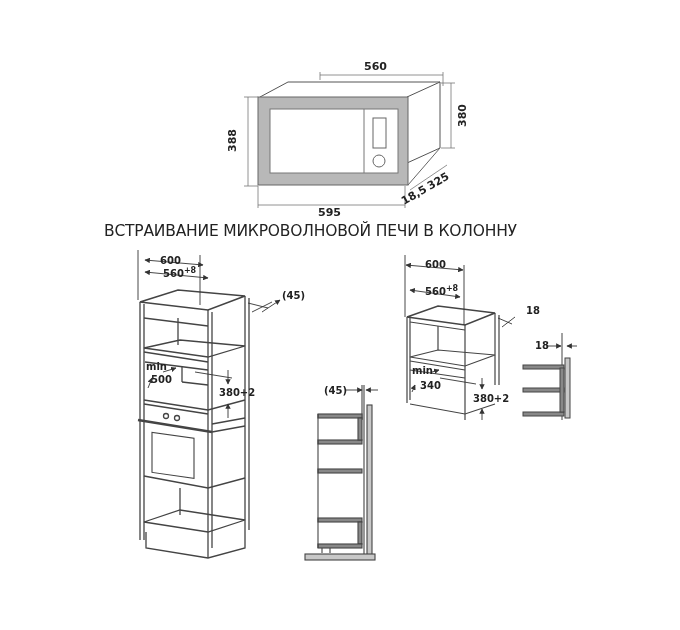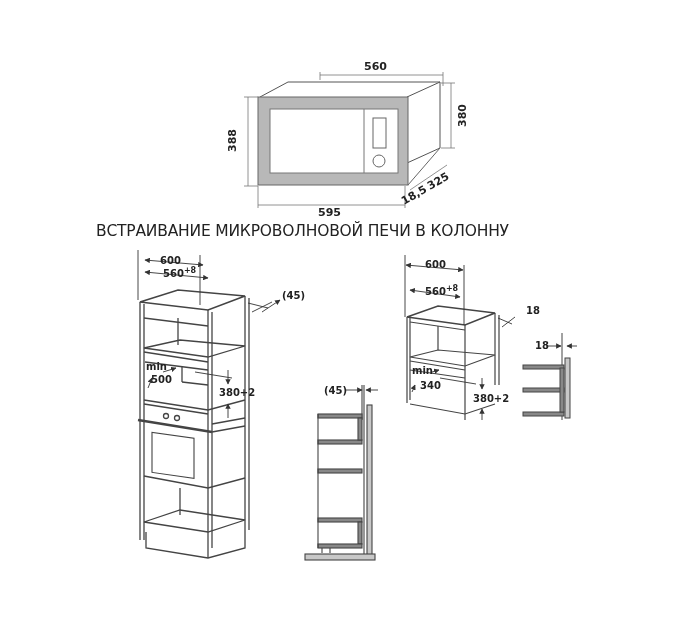--- a/index.html
+++ b/index.html
@@ -1,19 +1,19 @@
 <!DOCTYPE html>
 <html><head>
 <meta charset="utf-8">
 <style>
   html, body { margin: 0; padding: 0; background: #ffffff; }
   body { width: 680px; height: 630px; position: relative; overflow: hidden; font-family: "DejaVu Sans", sans-serif; }
   .canvas { position: absolute; left: 0; top: 0; width: 680px; height: 630px; }
   .title {
-    position: absolute; left: 96px; top: 222px; width: 440px;
+    position: absolute; left: 104px; top: 222px; width: 440px;
     font-family: "DejaVu Sans", sans-serif; font-size: 15.5px; color: #222;
     letter-spacing: -0.2px; white-space: nowrap;
   }
   svg text { font-family: "DejaVu Sans", sans-serif; fill: #222; }
   .dim { font-size: 11px; font-weight: bold; }
   .dim-sm { font-size: 10px; font-weight: bold; }
 </style>
 </head>
 <body>
 

